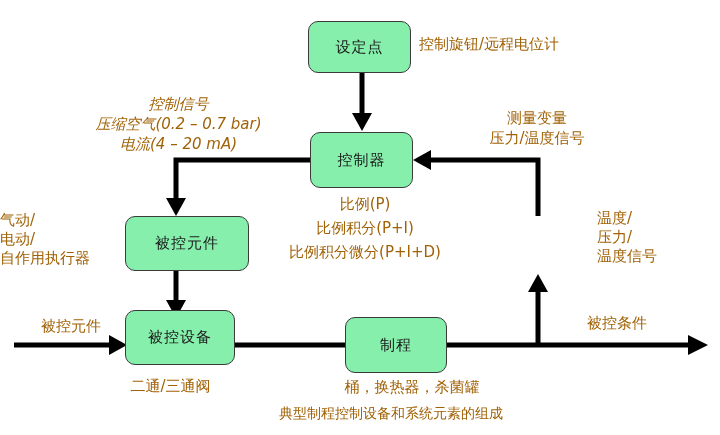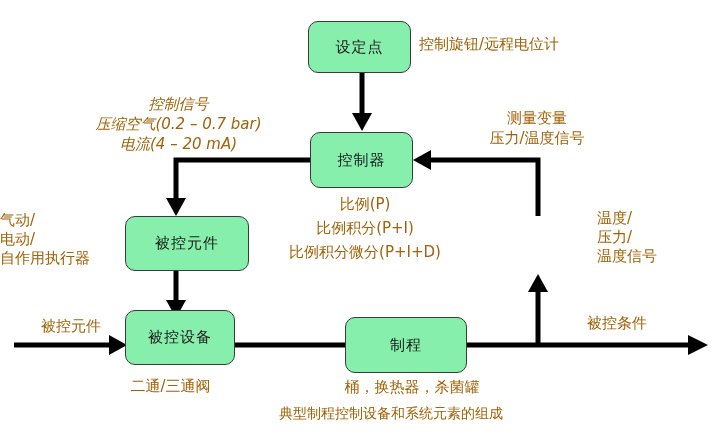--- a/index.html
+++ b/index.html
@@ -55,21 +55,21 @@
   </div>
 
   <div class="box" style="left:125px;top:216px;width:124px;height:55px">
     <span>被控元件</span>
   </div>
 
   <div class="box" style="left:125px;top:310px;width:110px;height:55px">
     <span>被控设备</span>
   </div>
 
-  <div class="box" style="left:345px;top:317px;width:122px;height:56px">
+  <div class="box" style="left:345px;top:317px;width:102px;height:56px">
     <span>制程</span>
   </div>
 
 
   <div class="lbl" style="left:419px;top:34px;">控制旋钮/远程电位计</div>
 
   <div class="lbl c" style="left:76px;top:94px;width:205px;font-style:italic;">
     <div>控制信号</div>
     <div>压缩空气(0.2 – 0.7 bar)</div>
     <div>电流(4 – 20 mA)</div>

